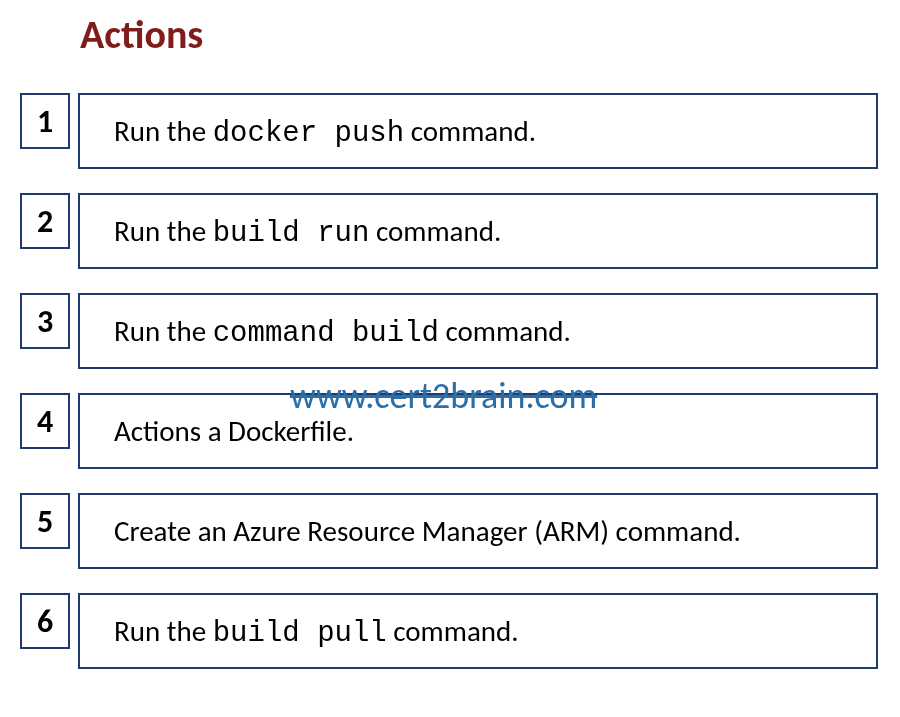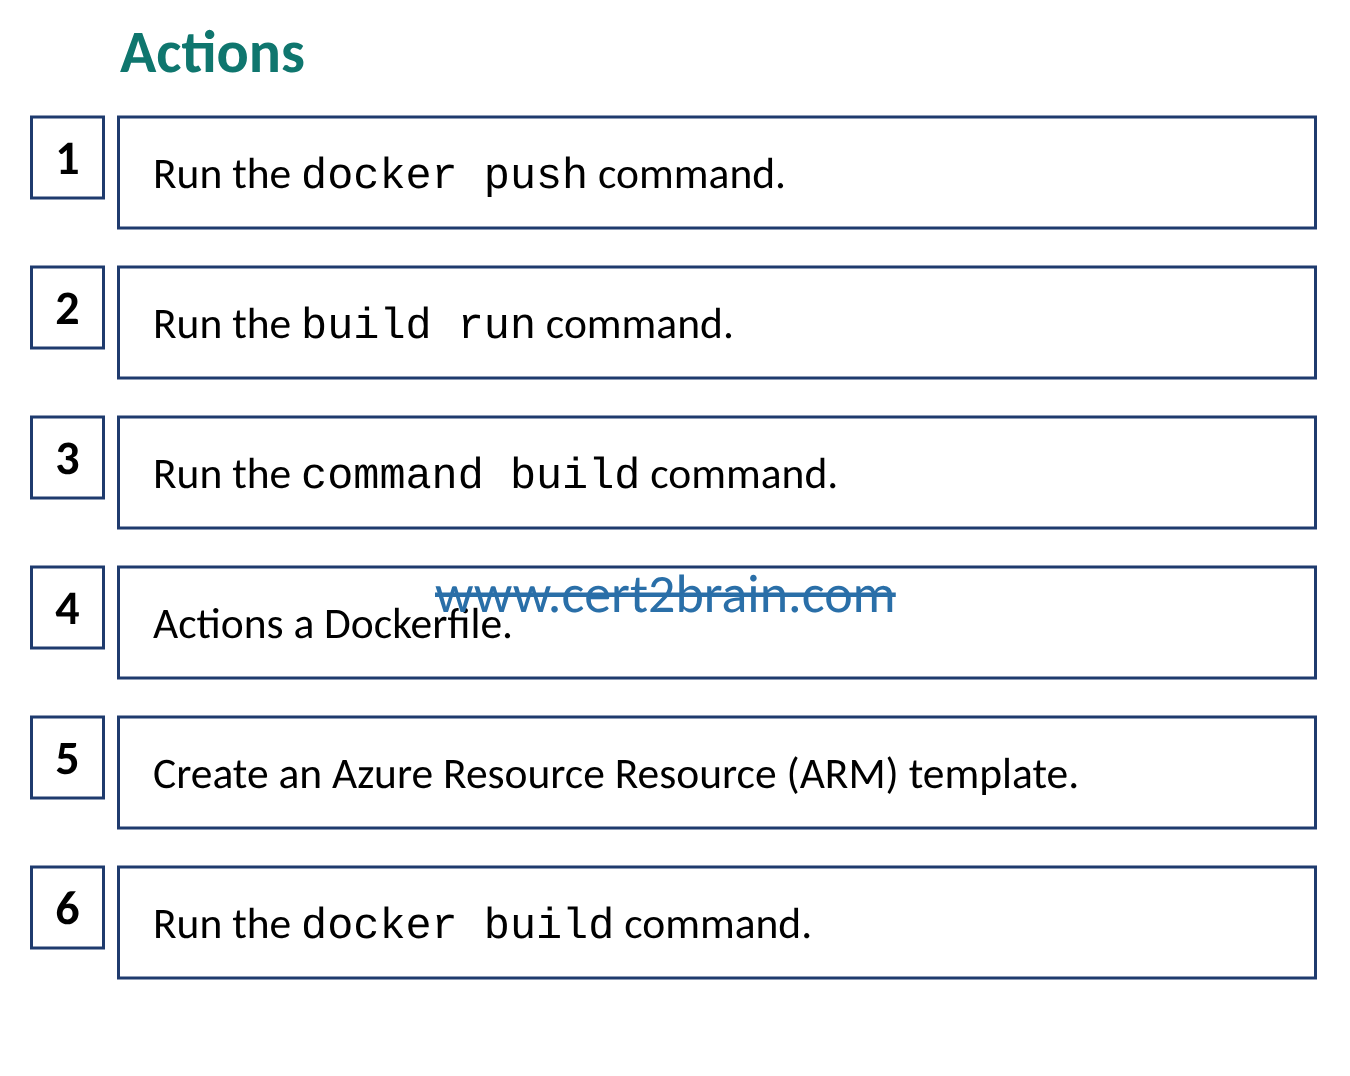--- a/index.html
+++ b/index.html
@@ -7,23 +7,23 @@
       font-family: Calibri, Arial, sans-serif;
       background: #ffffff;
       width: 900px;
       height: 717px;
       position: relative;
       padding: 10px 20px;
     }
     .title {
       font-size: 40px;
       font-weight: bold;
-      color: #0f766e;
+      color: #7f1d1d;
       margin-left: 60px;
-      margin-bottom: 18px;
+      margin-bottom: 34px;
     }
     .row {
       display: flex;
       align-items: stretch;
       margin-bottom: 24px;
     }
     .num-box {
       width: 50px;
       height: 56px;
       border: 2.5px solid #1f3b6e;
@@ -35,21 +35,21 @@
       color: #000;
       margin-right: 8px;
       flex-shrink: 0;
     }
     .action-box {
       border: 2.5px solid #1f3b6e;
       flex: 1;
       min-height: 76px;
       display: flex;
       align-items: center;
-      padding: 0 22px;
+      padding: 0 34px;
       font-size: 29px;
       color: #000;
       max-width: 800px;
     }
     .code {
       font-family: "Courier New", monospace;
       font-size: 29px;
     }
     .watermark {
       position: absolute;
@@ -93,24 +93,24 @@
 <div class="row">
   <div class="num-box">4</div>
   <div class="action-box">
     <span><span>Actions a Dockerfile.</span><span class="code"></span><span></span></span>
   </div>
 </div>
 
 <div class="row">
   <div class="num-box">5</div>
   <div class="action-box">
-    <span><span>Create an Azure Resource Resource (ARM) template.</span><span class="code"></span><span></span></span>
+    <span><span>Create an Azure Resource Manager (ARM) command.</span><span class="code"></span><span></span></span>
   </div>
 </div>
 
 <div class="row">
   <div class="num-box">6</div>
   <div class="action-box">
-    <span><span>Run the </span><span class="code">docker build</span><span> command.</span></span>
+    <span><span>Run the </span><span class="code">build pull</span><span> command.</span></span>
   </div>
 </div>
 
 <div class="watermark">www.cert2brain.com</div>
 
 </body></html>

